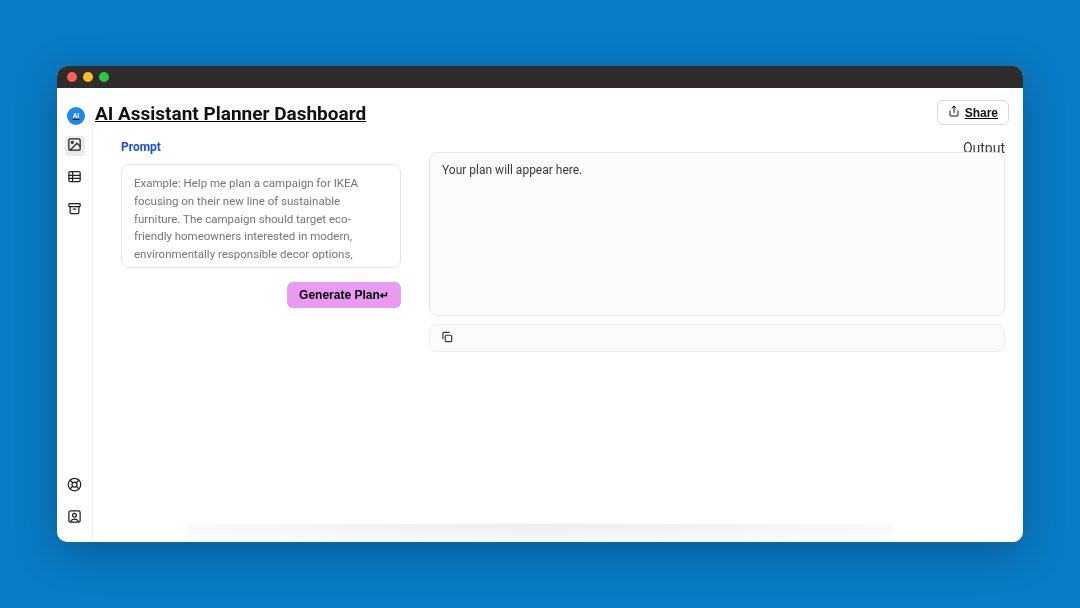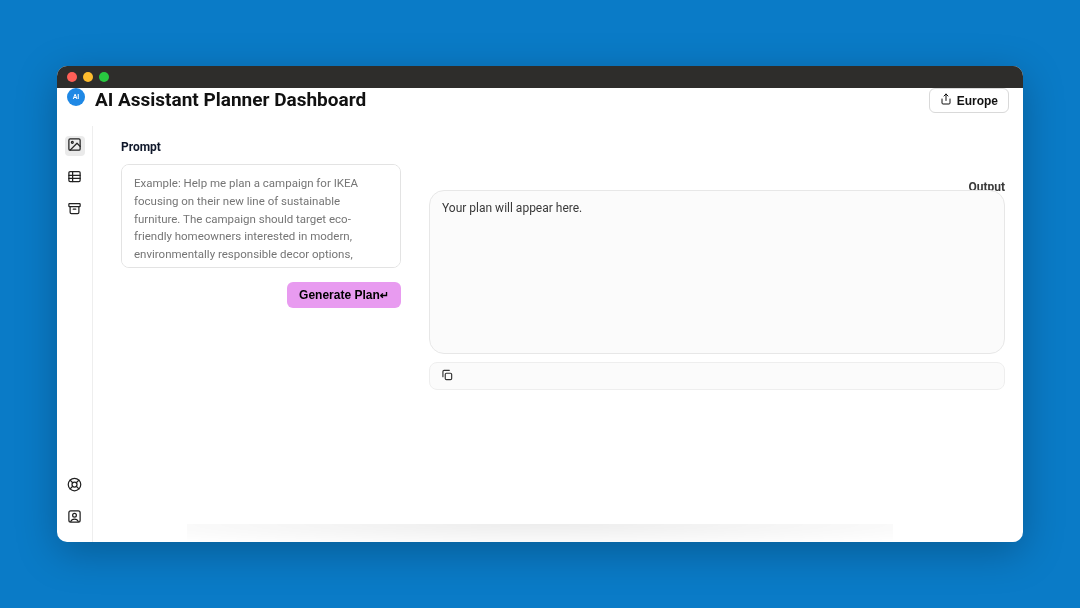--- a/index.html
+++ b/index.html
@@ -38,23 +38,24 @@
       width: 10px;
       height: 10px;
       border-radius: 50%;
     }
     .tl-red { background: #ff5f57; }
     .tl-yellow { background: #febc2e; }
     .tl-green { background: #28c840; }
     .header {
       height: 38px;
       display: flex;
-      align-items: flex-start;
-      padding: 0 14px 0 10px;
+      align-items: flex-end;
+      padding: 16px 14px 0 10px;
       border-bottom: 1px solid rgba(0,0,0,0.0);
+      text-decoration: underline;
     }
     .logo-badge {
       width: 18px;
       height: 18px;
       border-radius: 50%;
       background: #1e88e5;
       display: flex;
       align-items: center;
       justify-content: center;
       margin-right: 10px;
@@ -131,21 +132,21 @@
       gap: 28px;
     }
     .prompt-panel {
       width: 280px;
       display: flex;
       flex-direction: column;
     }
     .prompt-label {
       font-size: 12px;
       font-weight: 700;
-      color: #0f172a;
+      color: #1d4ed8;
       margin-bottom: 10px;
     }
     .prompt-textarea {
       border: 1px solid #e3e3e3;
       border-radius: 8px;
       padding: 10px 12px;
       font-size: 11.5px;
       line-height: 1.55;
       color: #9a9a9a;
       height: 104px;
@@ -176,29 +177,28 @@
       flex: 1;
       display: flex;
       flex-direction: column;
     }
     .output-header {
       display: flex;
       justify-content: flex-end;
       margin-bottom: 0;
     }
     .output-label {
-      font-size: 12px;
-      font-weight: 700;
+      font-size: 14px;
+      font-weight: 400;
       color: #3a3a3a;
-      margin-top: 40px;
     }
     .output-box {
       flex: 0 0 164px;
       border: 1px solid #e7e7e7;
-      border-radius: 15px;
+      border-radius: 8px;
       background: #fbfbfb;
       padding: 10px 12px;
       font-size: 12px;
       color: #3a3a3a;
       margin-top: -4px;
     }
     .output-footer {
       border: 1px solid #eee;
       border-radius: 8px;
       background: #fbfbfb;
@@ -236,21 +236,21 @@
     <div class="logo-badge">AI</div>
     <div class="page-title">AI Assistant Planner Dashboard</div>
     <button class="share-btn">
       <span>
         <svg viewBox="0 0 24 24" fill="none" stroke="currentColor" stroke-width="2" stroke-linecap="round" stroke-linejoin="round">
             <path d="M4 12v8a2 2 0 0 0 2 2h12a2 2 0 0 0 2-2v-8"></path>
             <polyline points="16 6 12 2 8 6"></polyline>
             <line x1="12" y1="2" x2="12" y2="15"></line>
           </svg>
       </span>
-      <span>Europe</span>
+      <span>Share</span>
     </button>
   </div>
 
   <div class="body">
     <div class="sidebar">
       <div class="sidebar-item active">
         <span>
           <svg viewBox="0 0 24 24" fill="none" stroke="currentColor" stroke-width="2" stroke-linecap="round" stroke-linejoin="round">
               <rect x="3" y="3" width="18" height="18" rx="2"></rect>
               <circle cx="8.5" cy="8.5" r="1.5"></circle>

